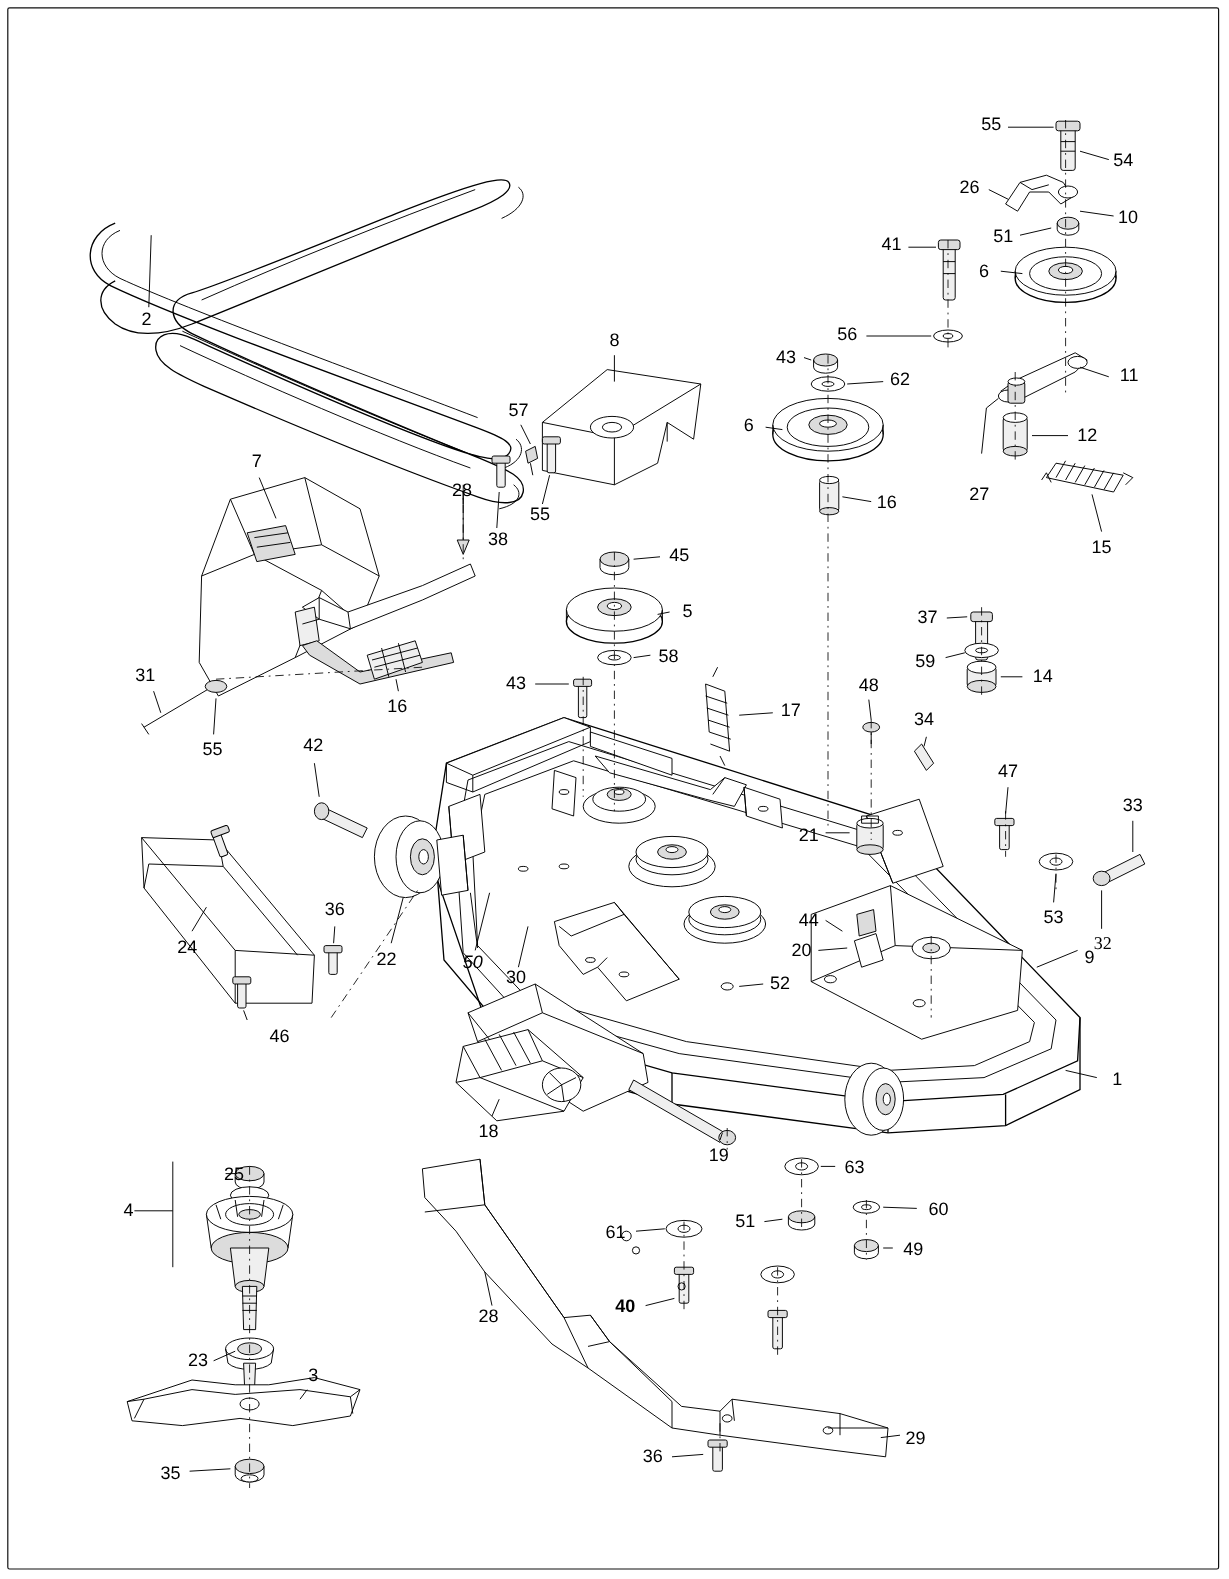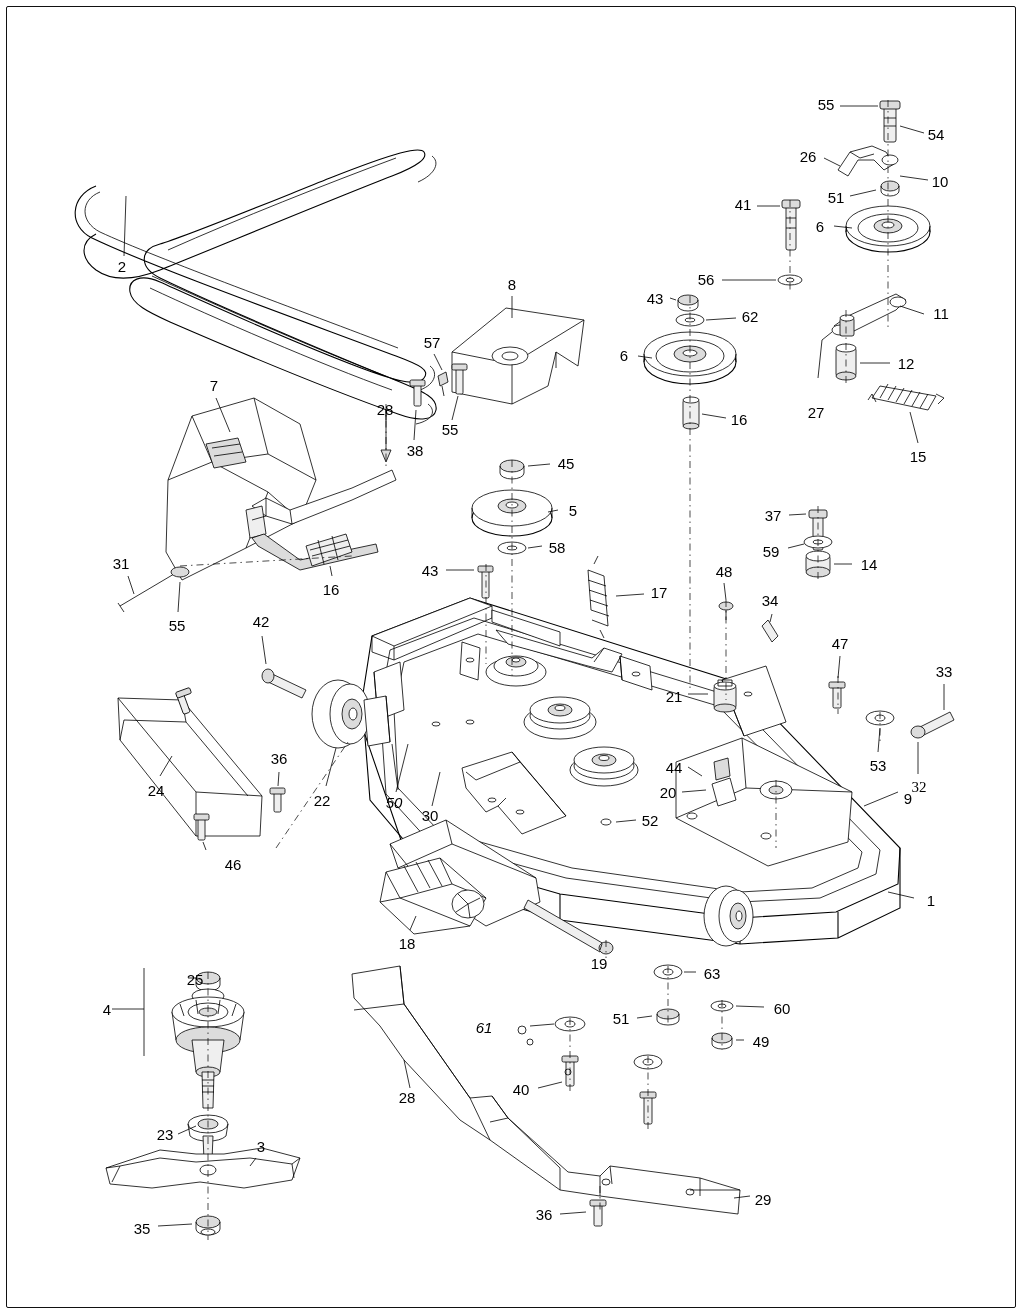--- a/index.html
+++ b/index.html
@@ -676,23 +676,23 @@
       <div class="callout" style="left: 908px; top: 798px;">9</div>
       <div class="callout" style="left: 205px; top: 864px; margin-left: 28px;">46</div>
       <div class="callout" style="left: 931px; top: 900px;">1</div>
       <div class="callout" style="left: 407px; top: 943px;">18</div>
       <div class="callout" style="left: 599px; top: 963px; text-align: right;">19</div>
       <div class="callout" style="left: 712px; top: 973px;">63</div>
       <div class="callout" style="left: 782px; top: 1008px;">60</div>
       <div class="callout" style="left: 172px; top: 979px; margin-left: 23px;">25</div>
       <div class="callout" style="left: 107px; top: 1009px;">4</div>
       <div class="callout" style="left: 621px; top: 1018px;">51</div>
-      <div class="callout" style="left: 484px; top: 1027px; font-style: italic;">61</div>
+      <div class="callout" style="left: 513px; top: 1027px;">61</div>
       <div class="callout" style="left: 761px; top: 1041px;">49</div>
-      <div class="callout" style="left: 521px; top: 1089px;">40</div>
+      <div class="callout" style="left: 521px; top: 1089px; font-weight: bold;">40</div>
       <div class="callout" style="left: 165px; top: 1134px;">23</div>
       <div class="callout" style="left: 261px; top: 1146px;">3</div>
       <div class="callout" style="left: 407px; top: 1097px;">28</div>
       <div class="callout" style="left: 763px; top: 1199px;">29</div>
       <div class="callout" style="left: 544px; top: 1214px;">36</div>
       <div class="callout" style="left: 142px; top: 1228px;">35</div>
     </div>
 </div>
 
 </body></html>

